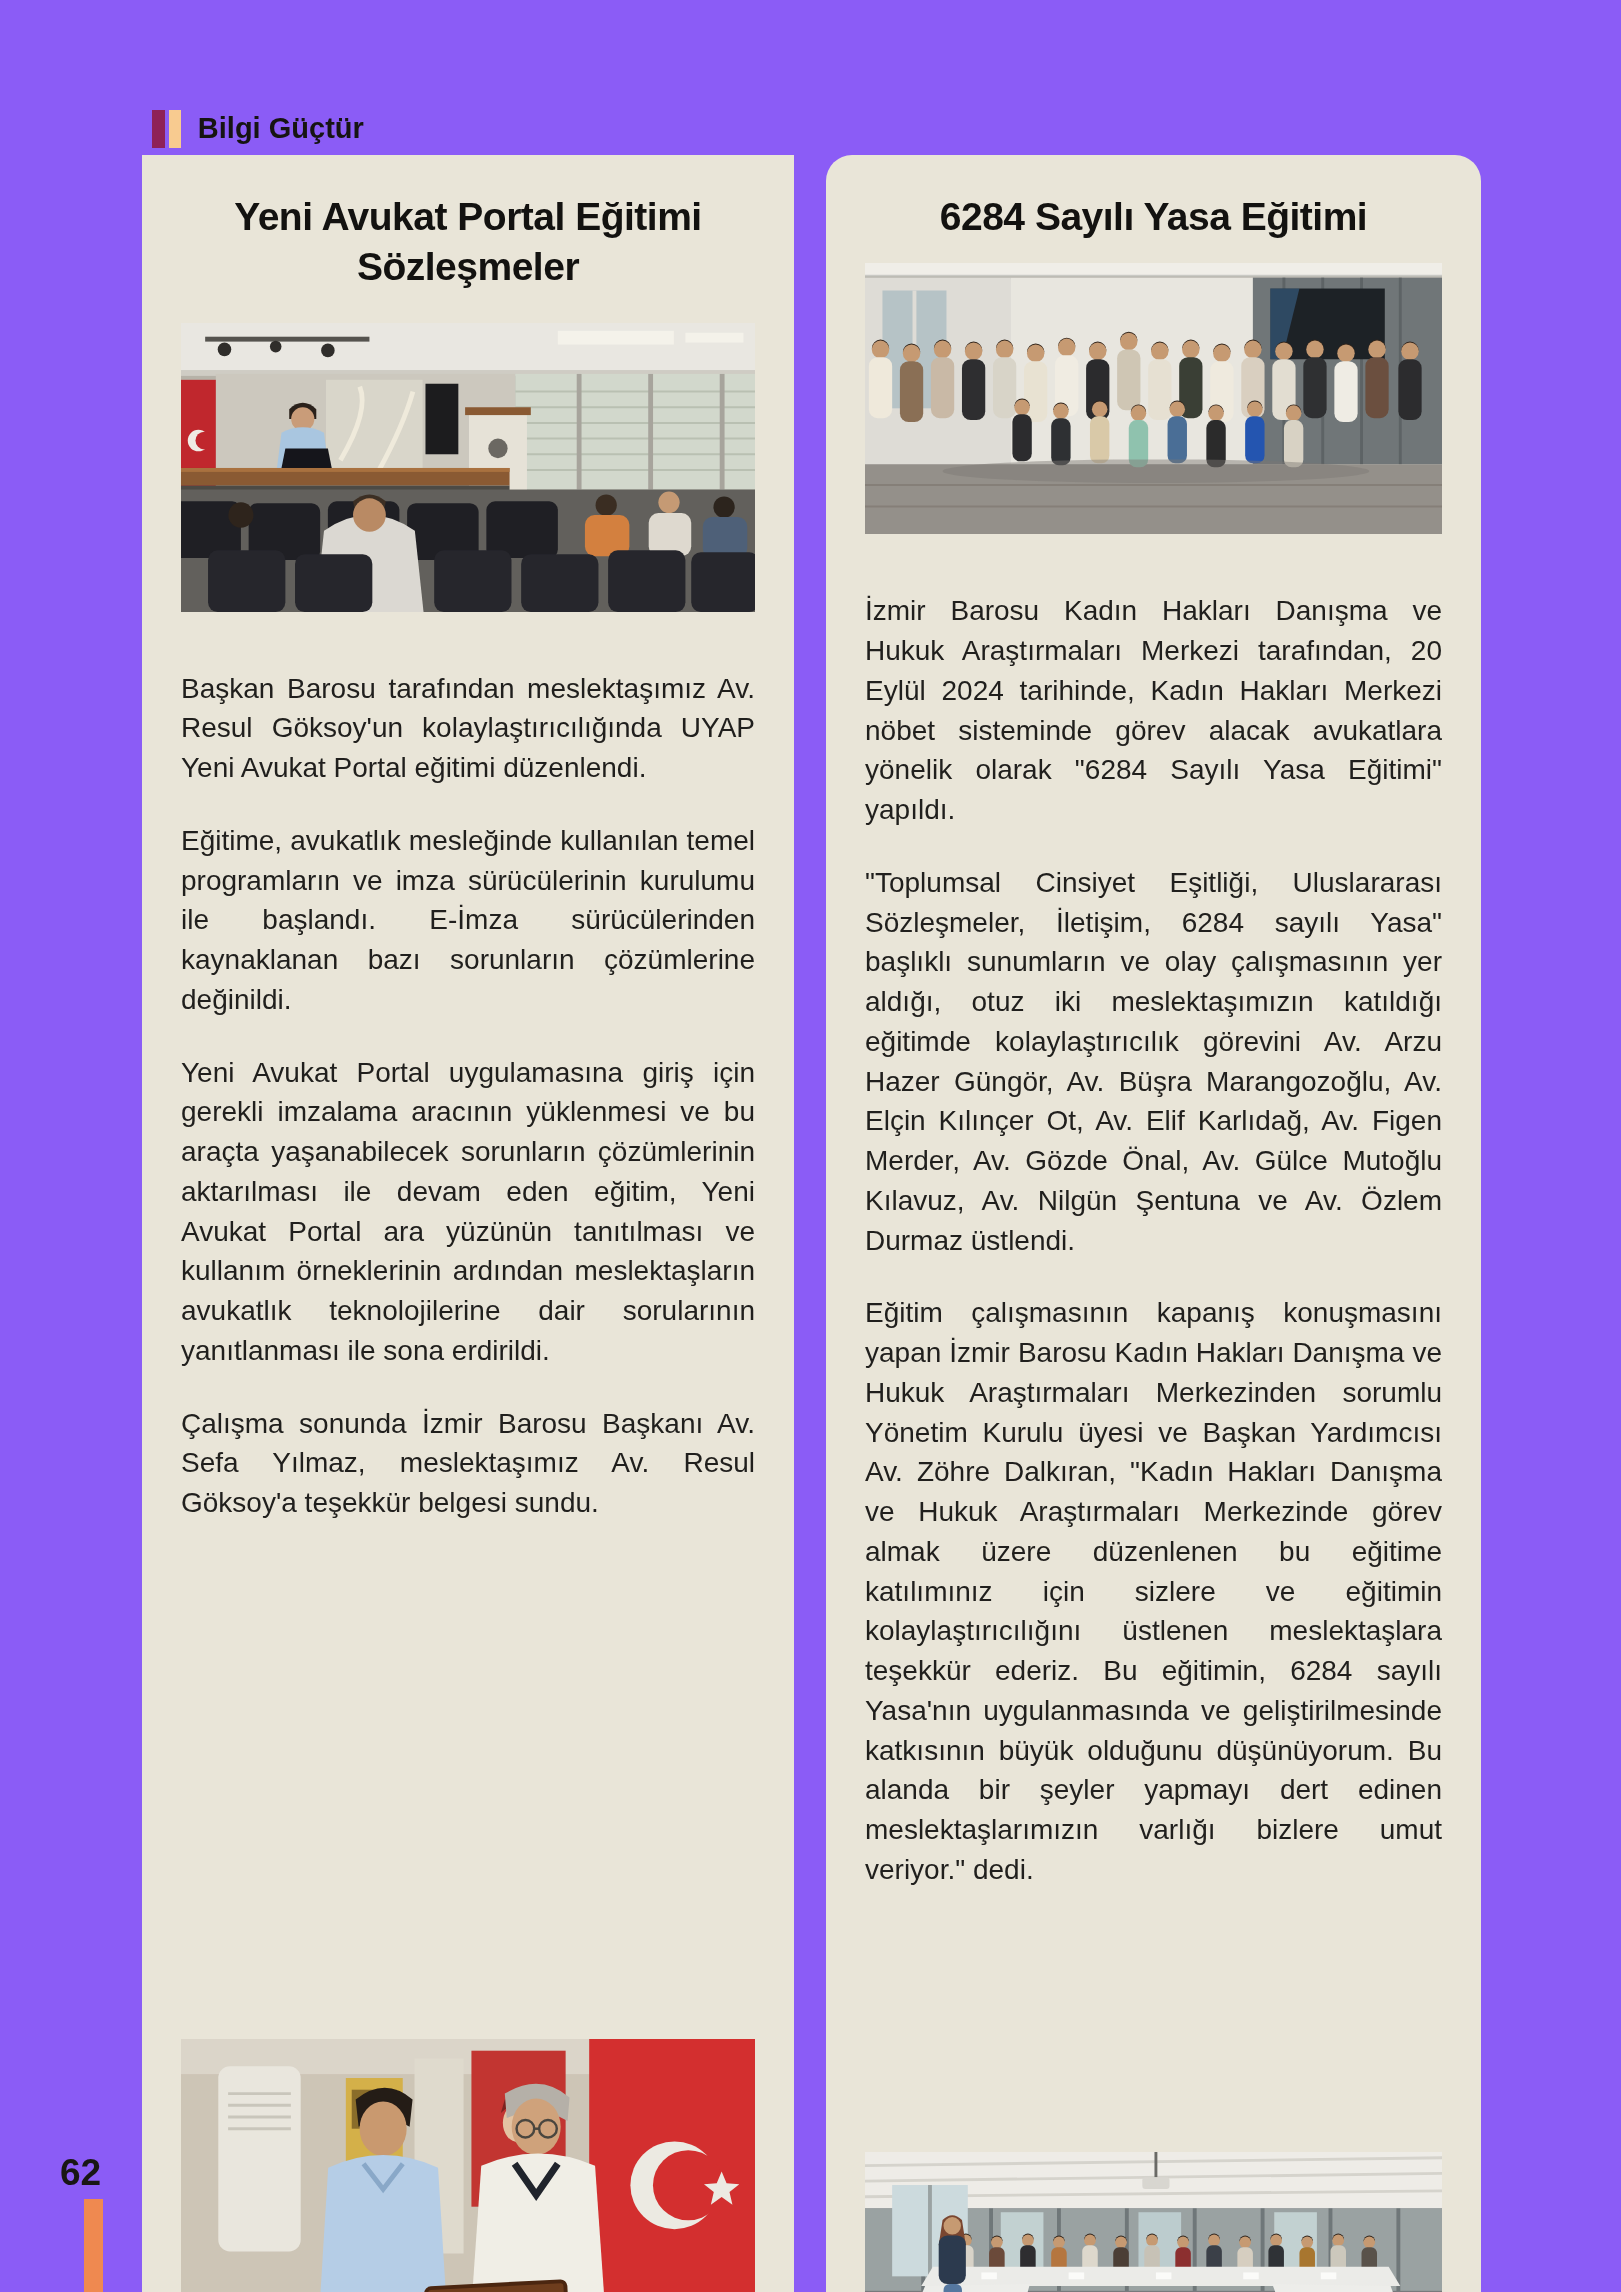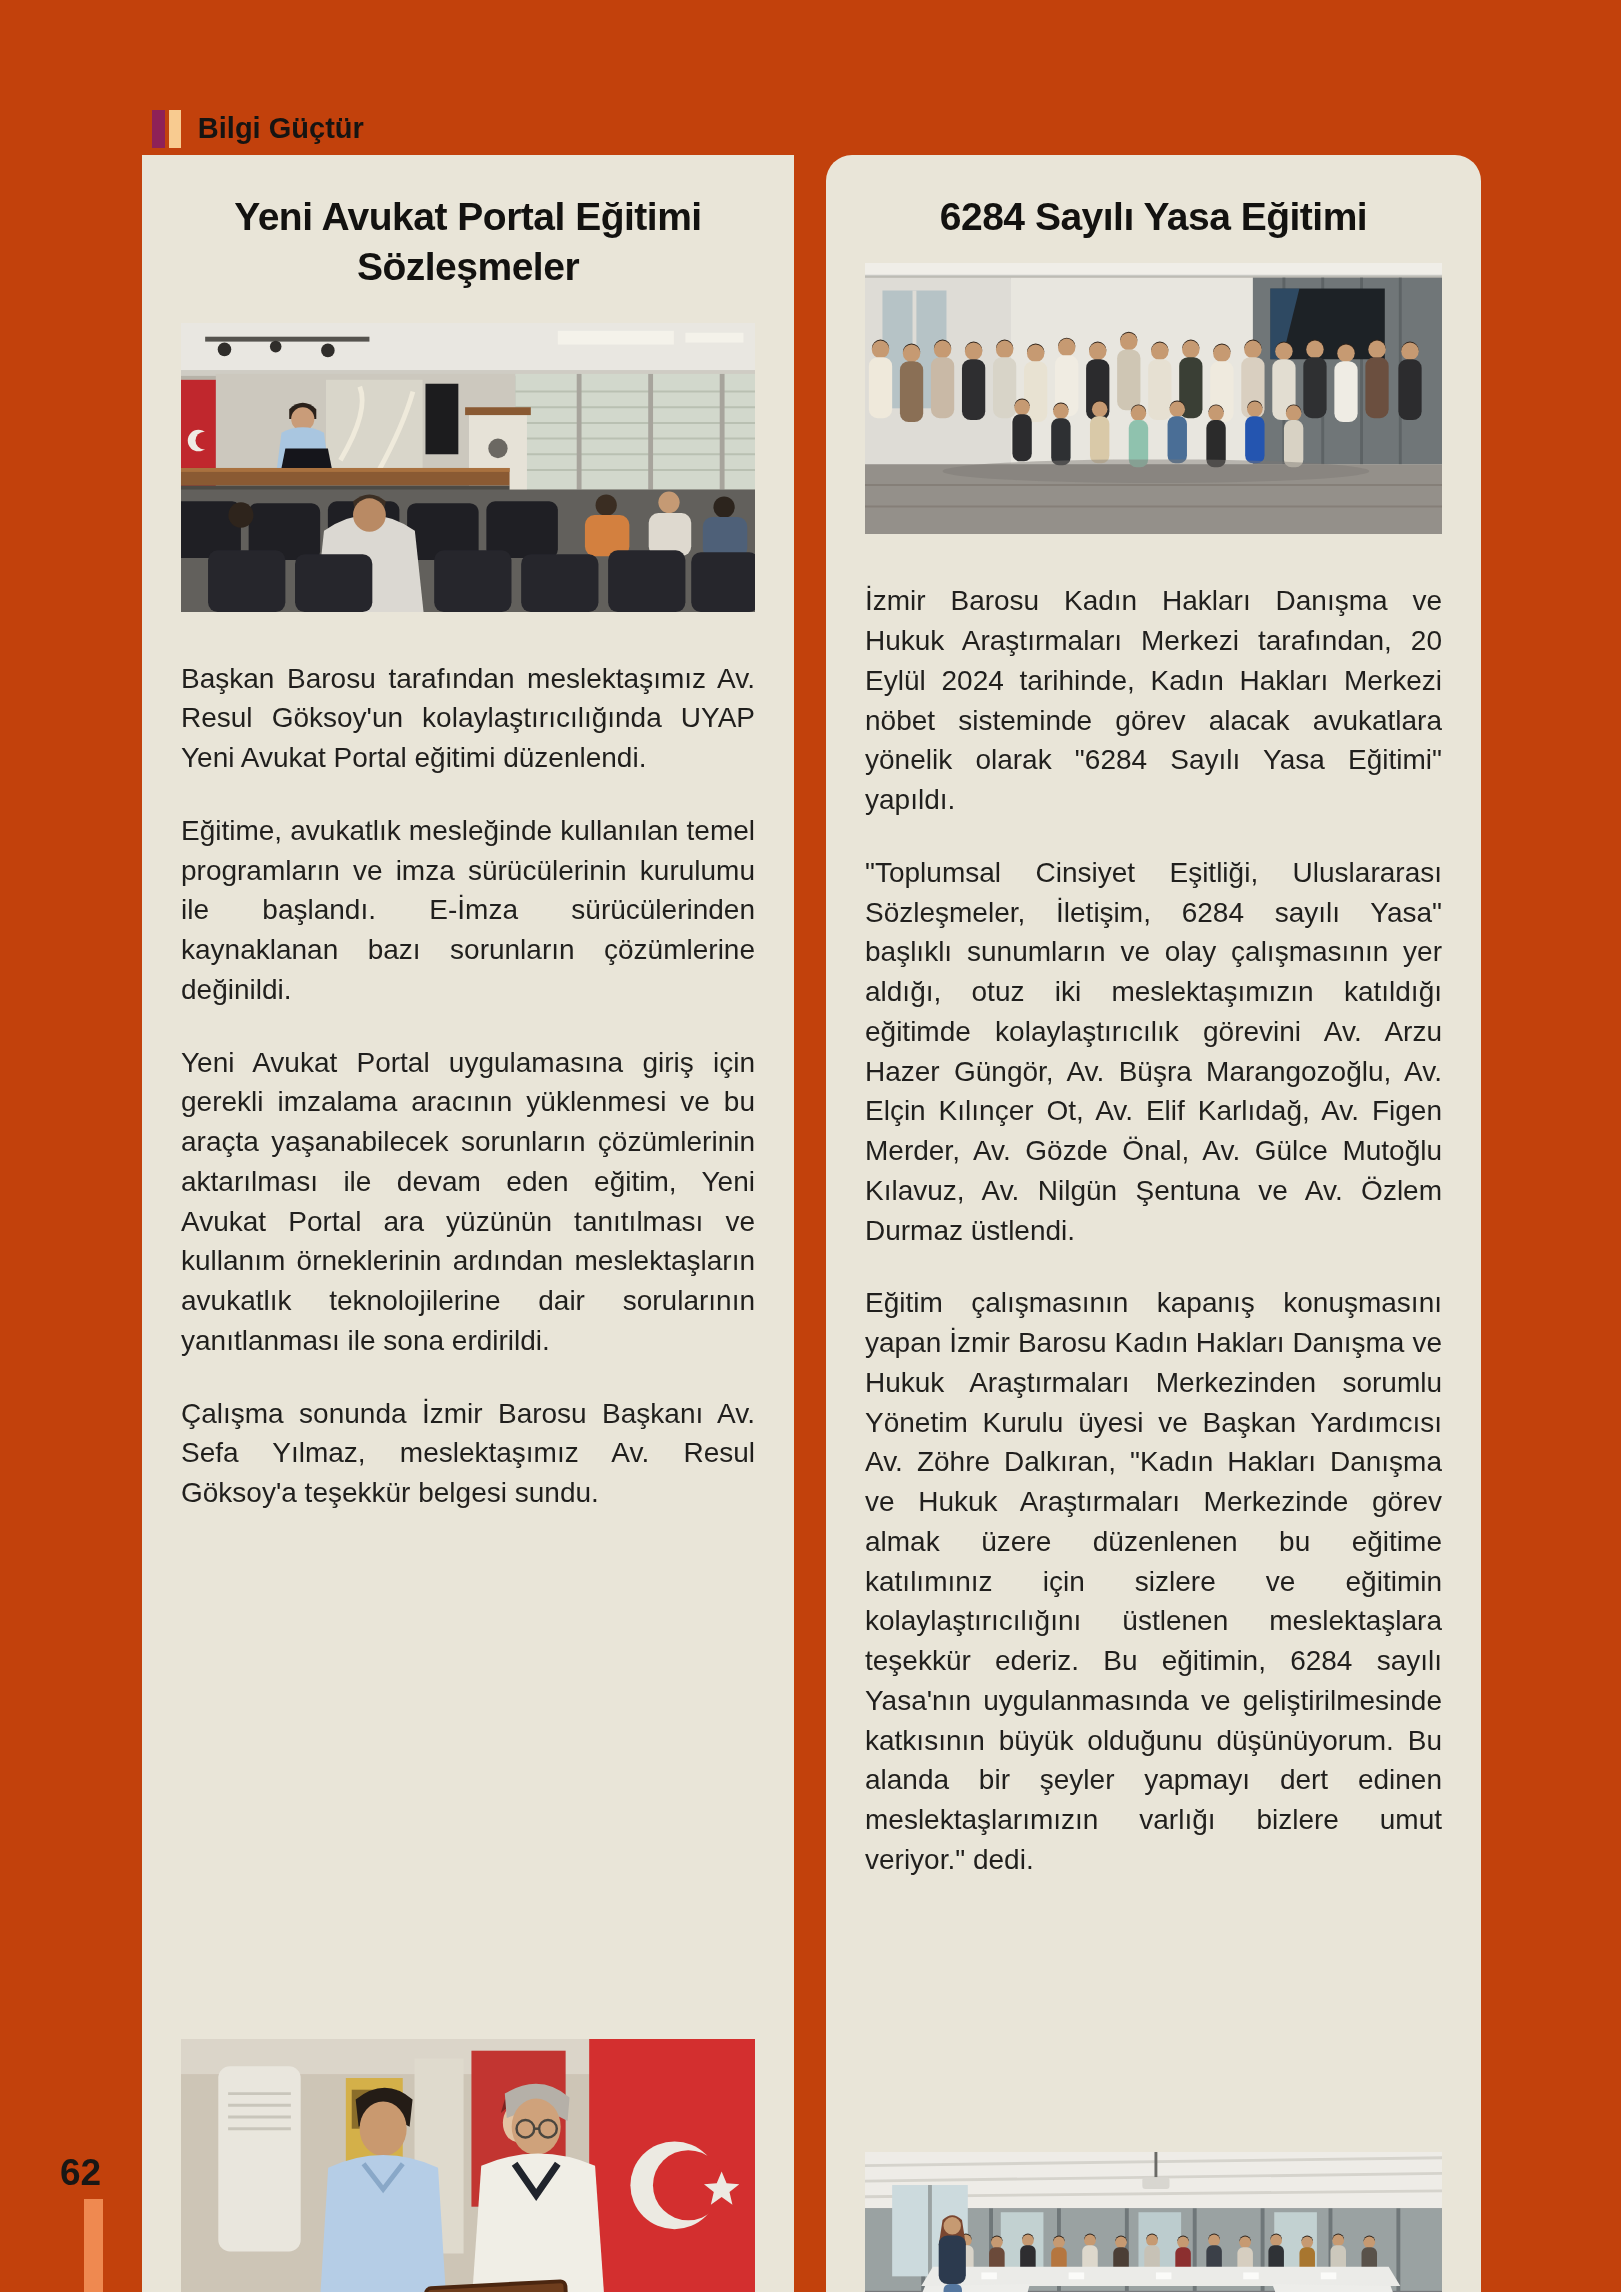--- a/index.html
+++ b/index.html
@@ -7,21 +7,21 @@
     --kicker-bar-magenta:#8e2157;
     --kicker-bar-peach:#f8cb90;
     --footer-accent:#ef8950;
     --text:#1d1d1b;
   }
   *{box-sizing:border-box;}
   html,body{margin:0;padding:0;background:#888;}
   .page{
     position:relative;
     width:1621px;height:2293px;
-    background:#c2410c;
+    background:#8b5cf6;
     font-family:"Liberation Sans", sans-serif;
     color:var(--text);
     overflow:hidden;
     margin:0 auto;
   }
   
   .kicker{position:absolute;left:152px;top:108px;display:flex;align-items:center;height:41px;}
   .kicker .bar{width:12.7px;height:38px;margin-right:3.9px;}
   .bar-magenta{background:var(--kicker-bar-magenta);}
   .bar-peach{background:var(--kicker-bar-peach);}
@@ -47,21 +47,21 @@
   .photo-top-left{height:289px;margin-top:31px;}
   .photo-top-right{height:271px;margin-top:21.6px;}
   .photo-bottom{margin-top:auto;}
   .photo-bottom-left{height:351px;}
   .photo-bottom-right{height:238px;}
   .body{
     flex:0 1 auto;overflow:hidden;
     margin-top:41px;margin-bottom:39px;
     font-size:28px;line-height:1.42;text-align:justify;color:#201f1d;
   }
-  .body p{margin:6px 0 33px 0;}
+  .body p{margin:16px 0 33px 0;}
   .body p:last-child{margin-bottom:0;}
   
   .footer{position:absolute;left:60px;top:2152px;display:flex;align-items:baseline;}
   .page-num{font-size:37px;font-weight:700;color:#191715;}
   .bulletin{font-size:36px;font-weight:700;letter-spacing:1px;margin-left:27.4px;color:#191715;}
   .footer-bar{position:absolute;left:84px;top:2199px;width:18.6px;height:93px;background:var(--footer-accent);}
 </style>
 </head>
 <body>
 

